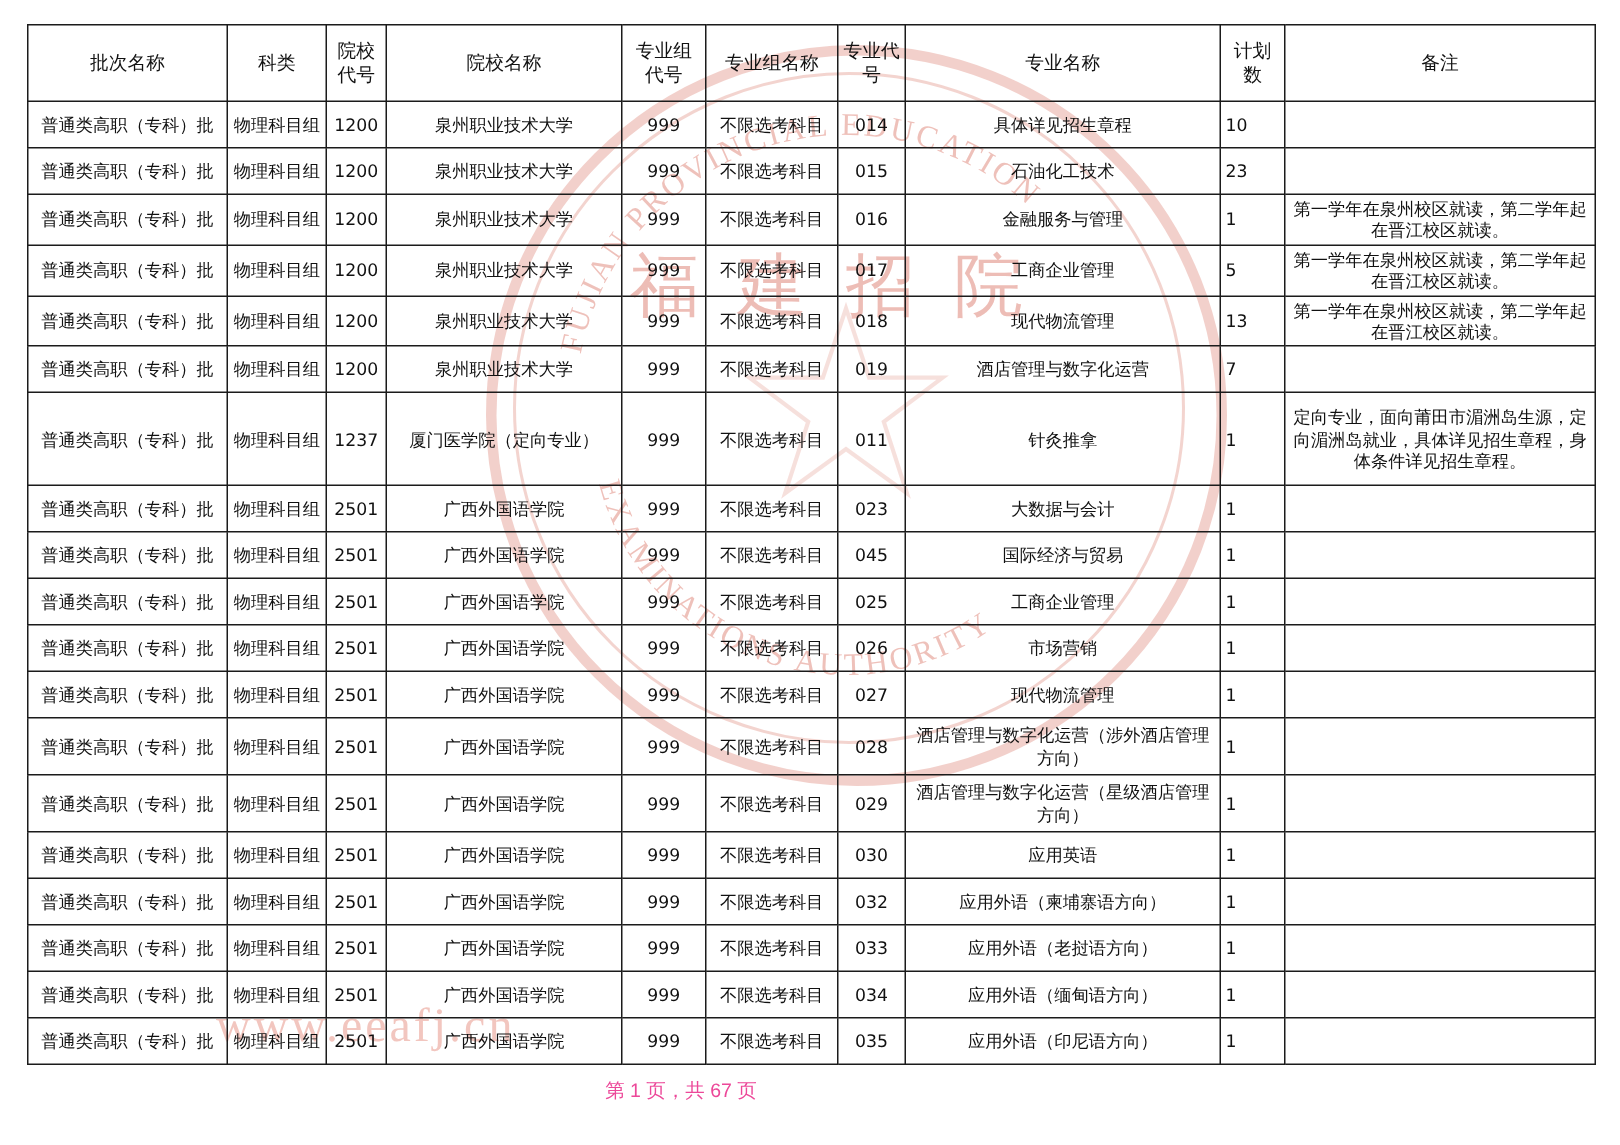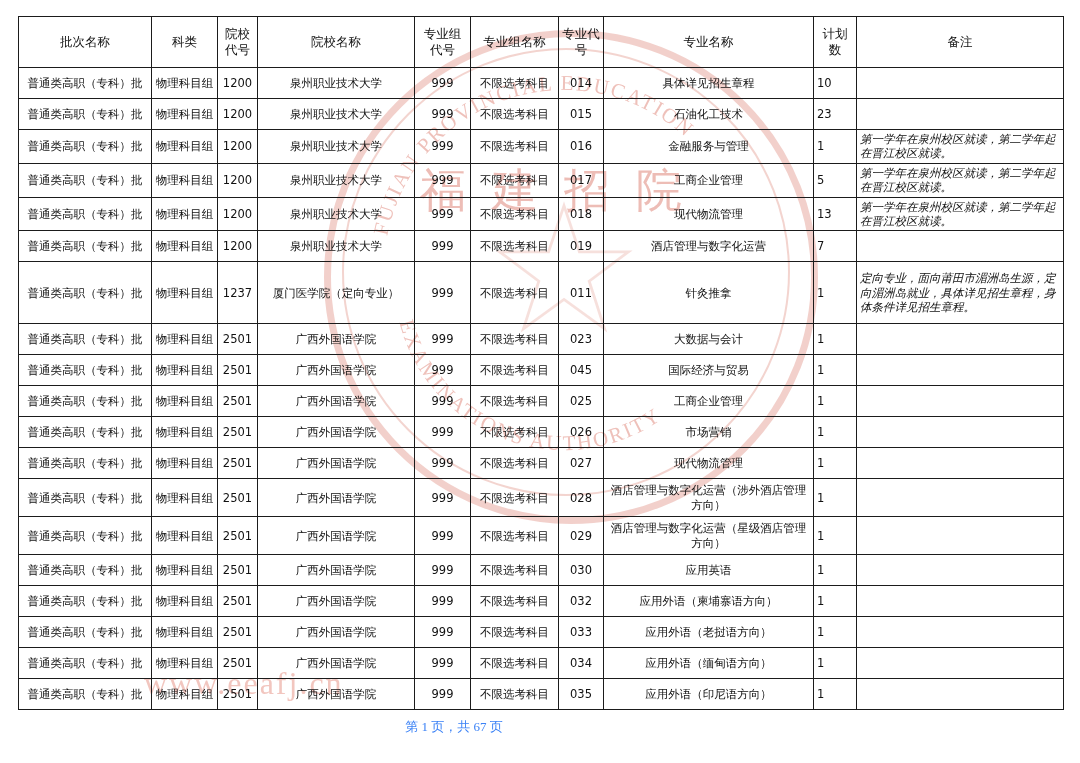--- a/index.html
+++ b/index.html
@@ -120,43 +120,43 @@
     height: 46px;
     font-size: 12.5px;
   }
   td.c { text-align: center; }
   td.l { text-align: center; }
   td.r { }
   .row-h { height: 31px; }
   .row-tall { height: 62px; }
   .row-xtall { height: 38px; }
 
-  .note-cell { font-size: 11px; line-height: 1.35; text-align: left; padding-left: 5px; font-style: italic; }
+  .note-cell { font-size: 11px; line-height: 1.35; text-align: center; padding-left: 5px; }
 
   
   col.c-batch { width: 133px; }
   col.c-subject { width: 66px; }
   col.c-ccode { width: 40px; }
   col.c-cname { width: 157px; }
   col.c-gcode { width: 56px; }
   col.c-gname { width: 88px; }
   col.c-mcode { width: 45px; }
   col.c-mname { width: 210px; }
   col.c-plan { width: 43px; }
   col.c-note { width: 207px; }
 
   .footer {
     position: absolute;
     left: 0;
     top: 718px;
     width: 908px;
     text-align: center;
     font-size: 13px;
-    font-family: Liberation Serif, serif;
-    color: #3b82f6;
+    font-family: Liberation Sans, sans-serif;
+    color: #ec4899;
     z-index: 3;
   }
 </style>
 </head>
 <body>
 
 <div class="watermark">
   <div class="wm-seal"></div>
   <div class="wm-seal-inner"></div>
   <svg class="wm-star" viewBox="0 0 100 100">

